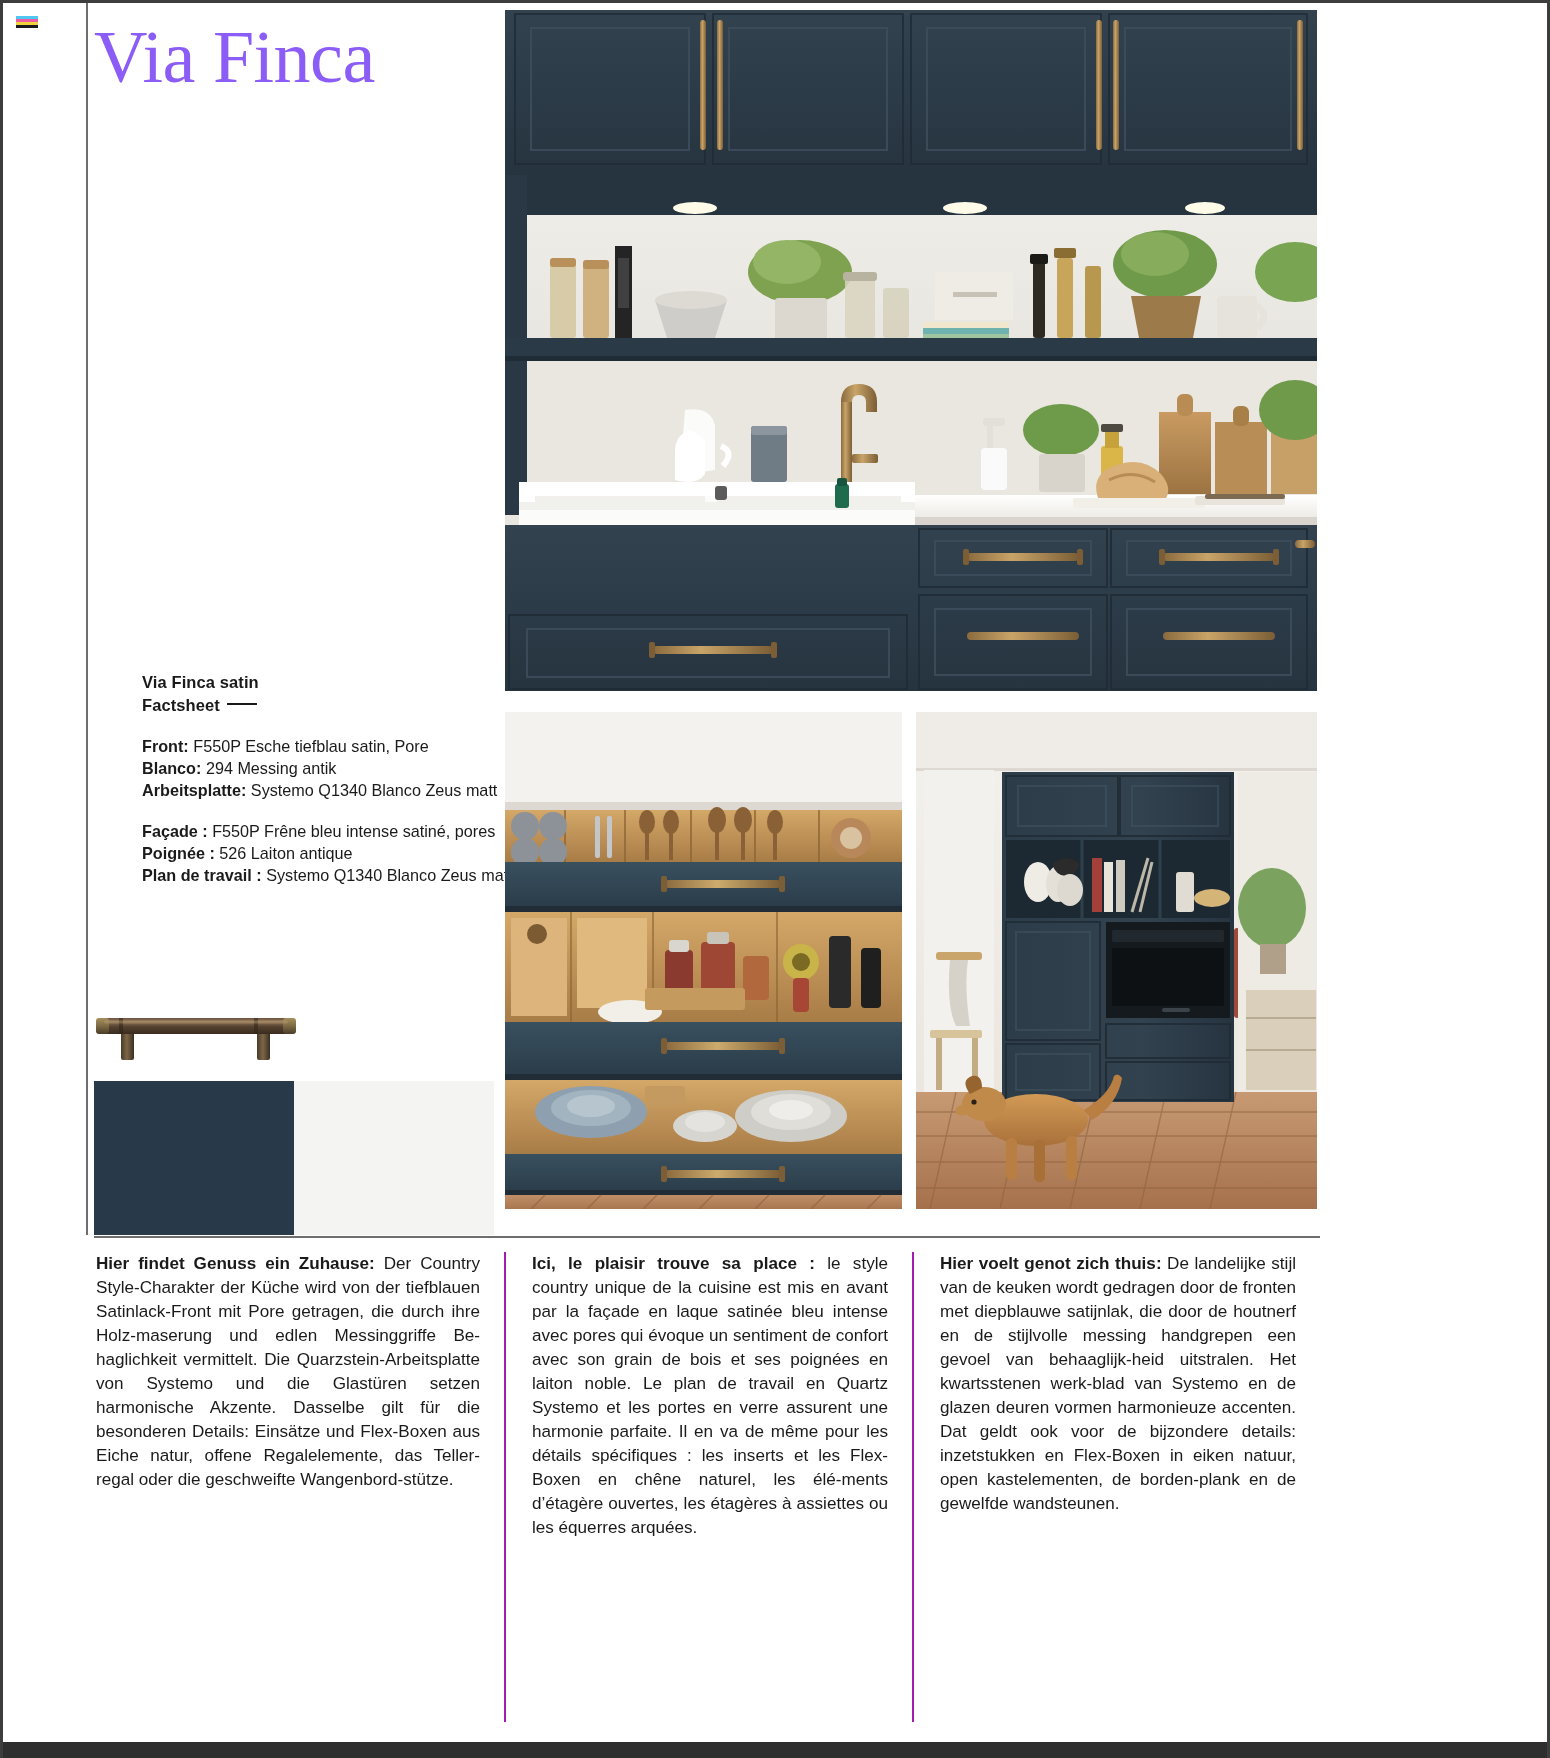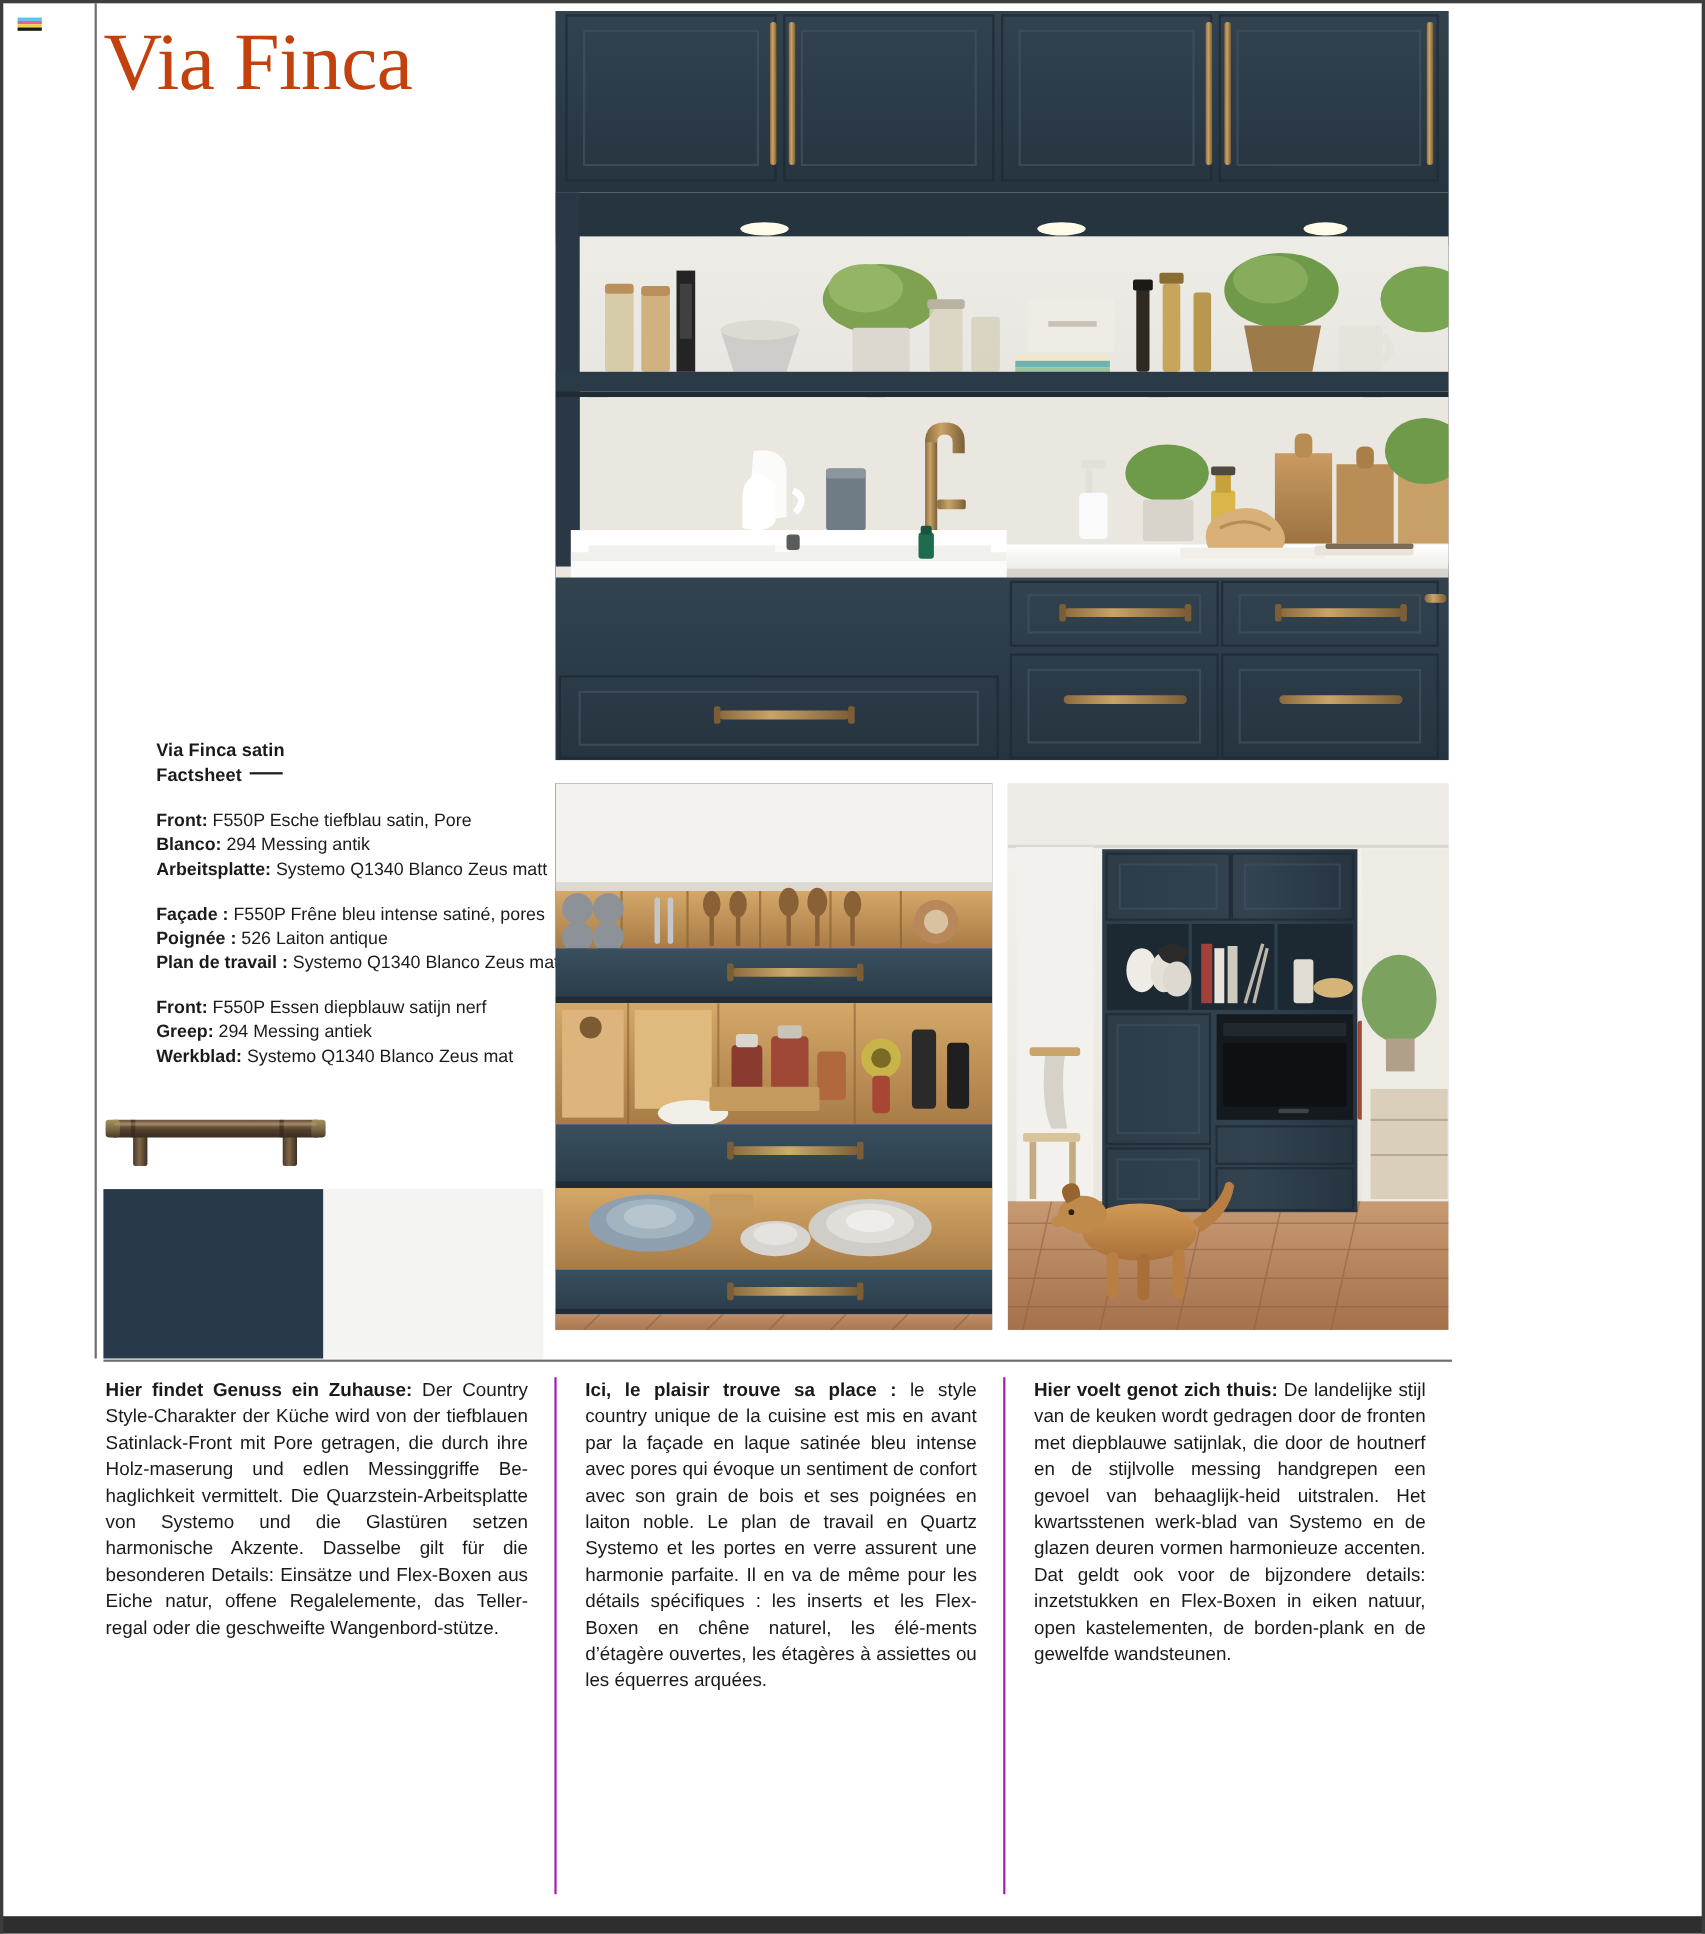--- a/index.html
+++ b/index.html
@@ -36,21 +36,21 @@
   
   .leftcol {
     position:absolute; left:94px; top:3px; width:400px; height:1232px;
     padding:0;
   }
   .title {
     font-family:"Liberation Serif", serif;
     font-size:74px;
     line-height:1.0;
     letter-spacing:-0.5px;
-    color:#c2410c;
+    color:#8b5cf6;
     margin-top:17px;
     font-weight:400;
   }
 
   .factsheet { position:absolute; left:0; top:668px; width:400px;margin-left:48px; }
   .fs-head {
     font-size:16.5px; font-weight:bold; line-height:1.38; color:#1a1a1a;
     letter-spacing:0.1px;
   }
   .fs-head .dash {
@@ -141,25 +141,20 @@
         <div class="row"><b>Blanco:</b> <span>294 Messing antik</span></div>
         <div class="row"><b>Arbeitsplatte:</b> <span>Systemo Q1340 Blanco Zeus matt</span></div>
       </div>
 
       <div class="fs-block">
         <div class="row"><b>Façade :</b> <span>F550P Frêne bleu intense satiné, pores</span></div>
         <div class="row"><b>Poignée :</b> <span>526 Laiton antique</span></div>
         <div class="row"><b>Plan de travail :</b> <span>Systemo Q1340 Blanco Zeus mat</span></div>
       </div>
 
-      <div class="fs-block">
-        <div class="row"><b>Front:</b> <span>F550P Essen diepblauw satijn nerf</span></div>
-        <div class="row"><b>Greep:</b> <span>294 Messing antiek</span></div>
-        <div class="row"><b>Werkblad:</b> <span>Systemo Q1340 Blanco Zeus mat</span></div>
-      </div>
     </div>
 
     <div class="handle-wrap">
       <svg viewBox="0 0 250 56" width="250" height="56" aria-hidden="true">
         <defs>
           <linearGradient id="brassBar" x1="0" y1="0" x2="0" y2="1">
             <stop offset="0%" stop-color="#6b5440"></stop>
             <stop offset="22%" stop-color="#8f7358"></stop>
             <stop offset="55%" stop-color="#54412f"></stop>
             <stop offset="100%" stop-color="#3a2c1f"></stop>

